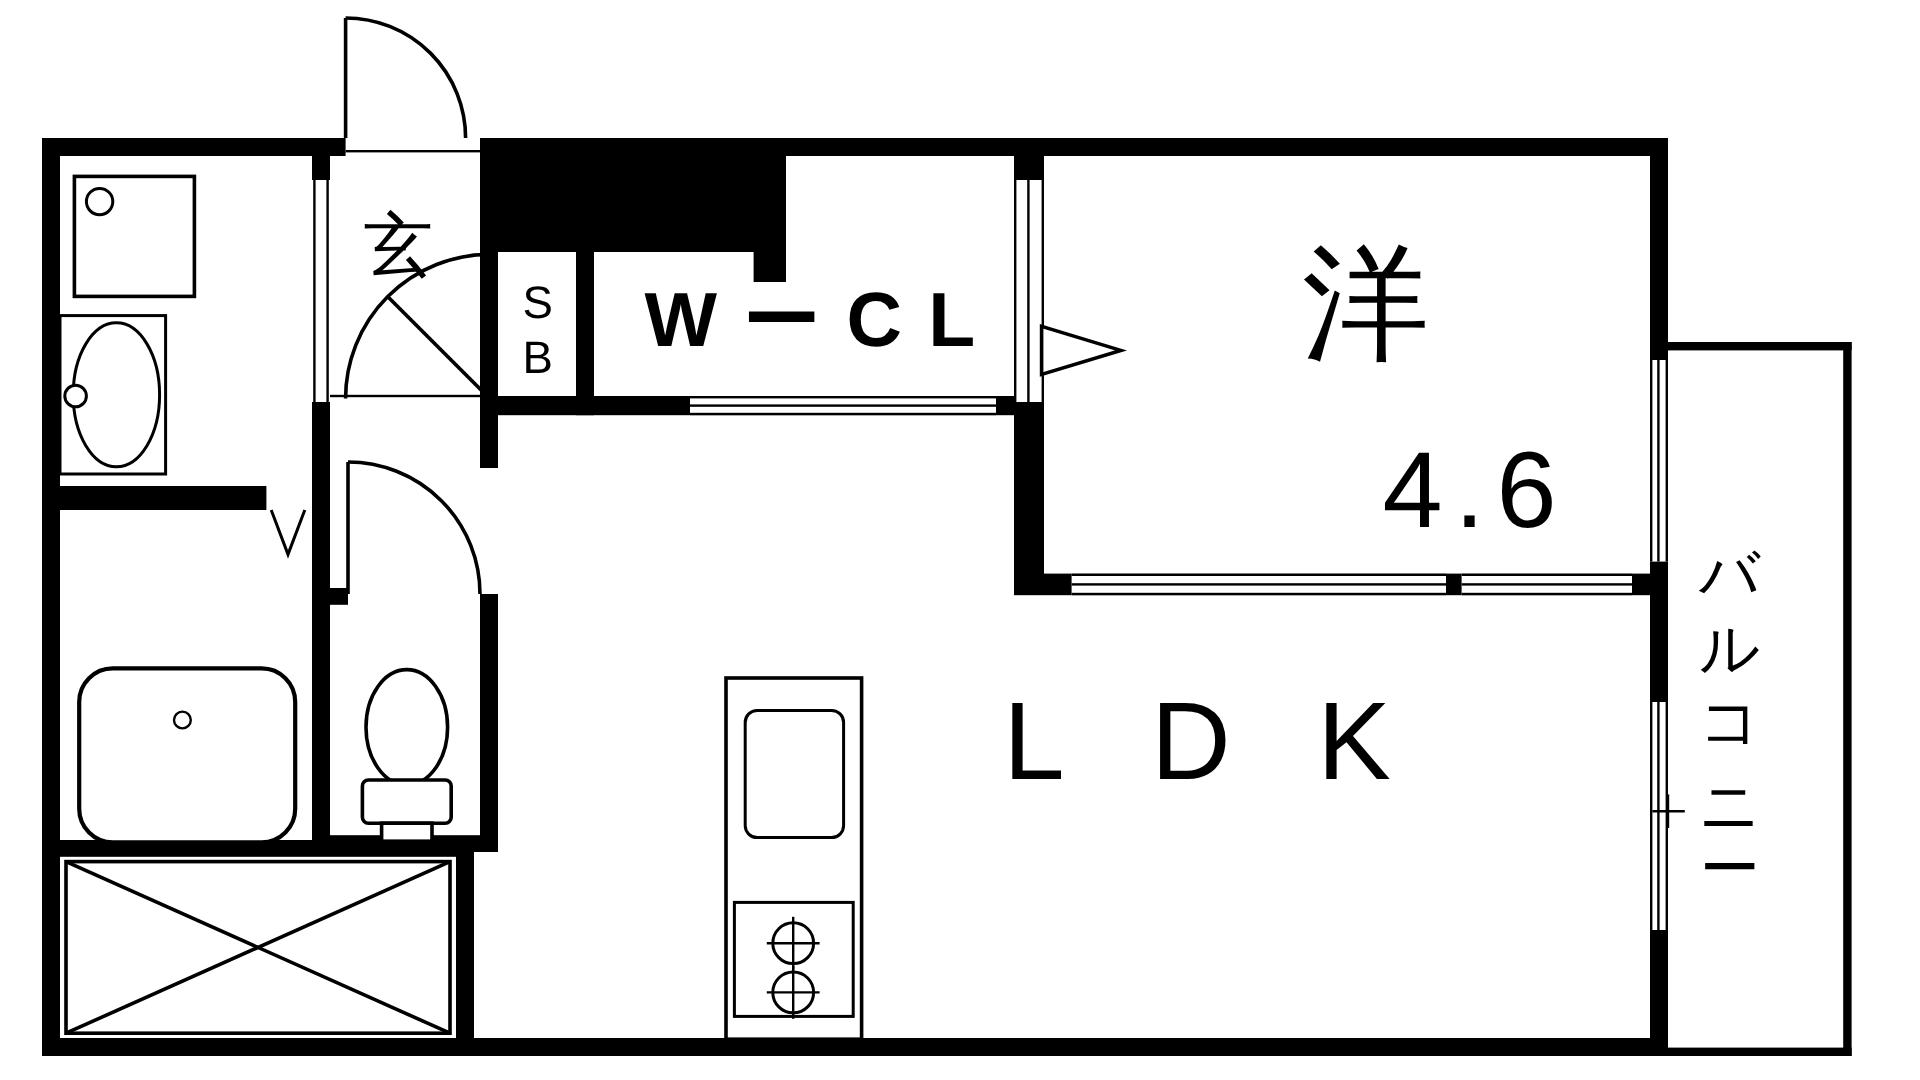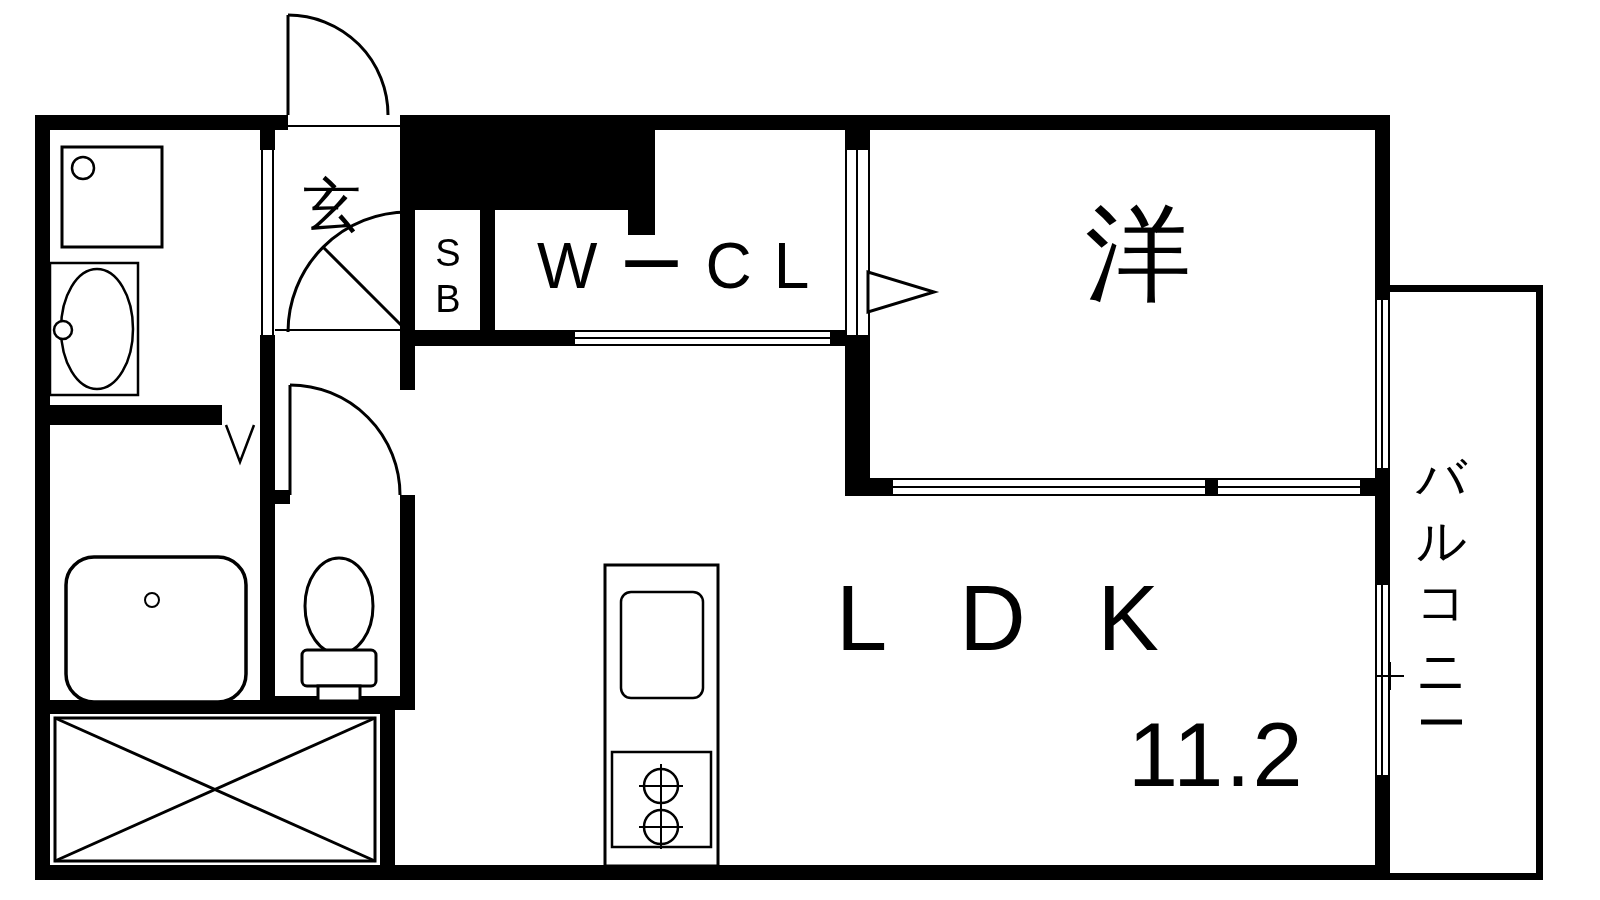--- a/index.html
+++ b/index.html
@@ -7,21 +7,21 @@
     position:relative;width:1600px;height:900px;background:#ffffff;overflow:hidden;
     font-family:"Liberation Sans","DejaVu Sans",sans-serif;color:#000;
   }
   .w{position:absolute;background:#000;}
   .o{position:absolute;background:#fff;}
   .lh{position:absolute;background:#000;height:2px;}
   .lv{position:absolute;background:#000;width:2px;}
   .lbl{position:absolute;white-space:nowrap;color:#000;font-weight:500;line-height:1;}
   .lbl-entrance{left:303px;top:176px;font-size:58px;}
   .lbl-sb{left:429px;top:232px;font-size:38px;writing-mode:vertical-rl;text-orientation:upright;letter-spacing:4px;}
-  .lbl-wcl{left:537px;top:234px;font-size:64px;letter-spacing:22px;}
+  .lbl-wcl{left:537px;top:234px;font-size:64px;letter-spacing:22px;font-weight:bold;}
   .lbl-yo{left:1085px;top:200px;font-size:106px;}
   .lbl-yo-area{left:1152px;top:364px;font-size:90px;letter-spacing:10px;}
   .lbl-ldk{left:808px;top:572px;font-size:92px;letter-spacing:72px;margin-left:28px;}
   .lbl-ldk-area{left:1128px;top:710px;font-size:90px;letter-spacing:2px;}
   .lbl-balcony{left:1417px;top:422px;font-size:50px;writing-mode:vertical-rl;letter-spacing:12px;}
   svg.fx{position:absolute;left:0;top:0;pointer-events:none;}
 </style>
 </head>
 <body>
 
@@ -156,17 +156,17 @@
     <g stroke="#000" stroke-width="2">
       <line x1="1377" y1="676" x2="1404" y2="676"></line>
       <line x1="1390" y1="662" x2="1390" y2="690"></line>
     </g>
   </svg>
 
   <div class="lbl lbl-entrance">玄</div>
   <div class="lbl lbl-sb">SB</div>
   <div class="lbl lbl-wcl">WーCL</div>
   <div class="lbl lbl-yo">洋</div>
+  <div class="lbl lbl-yo-area">4.6</div>
   <div class="lbl lbl-ldk">LDK</div>
-  <div class="lbl lbl-ldk-area">11.2</div>
   <div class="lbl lbl-balcony">バルコニー</div>
 
 </div>
 
 </body></html>

